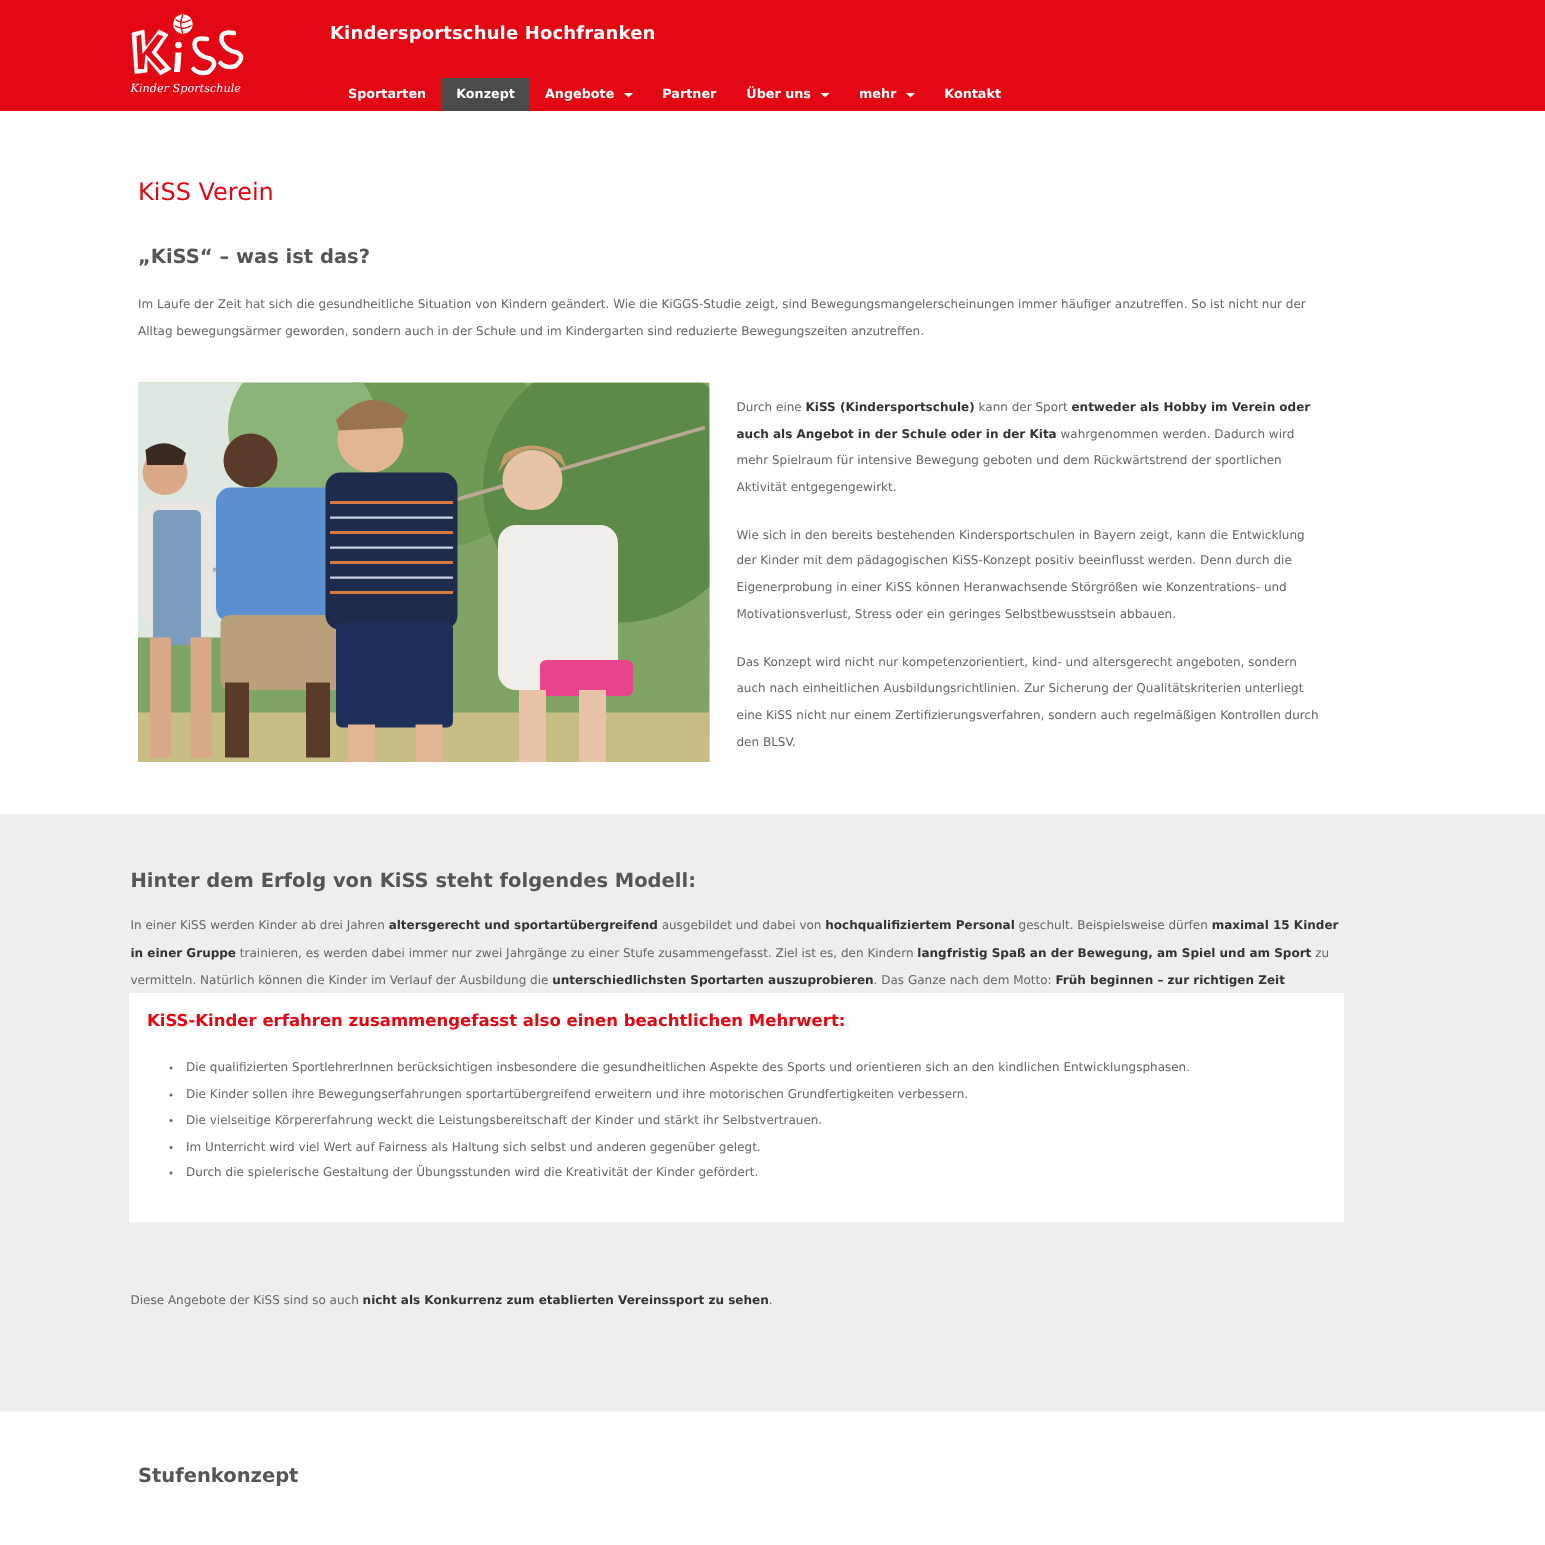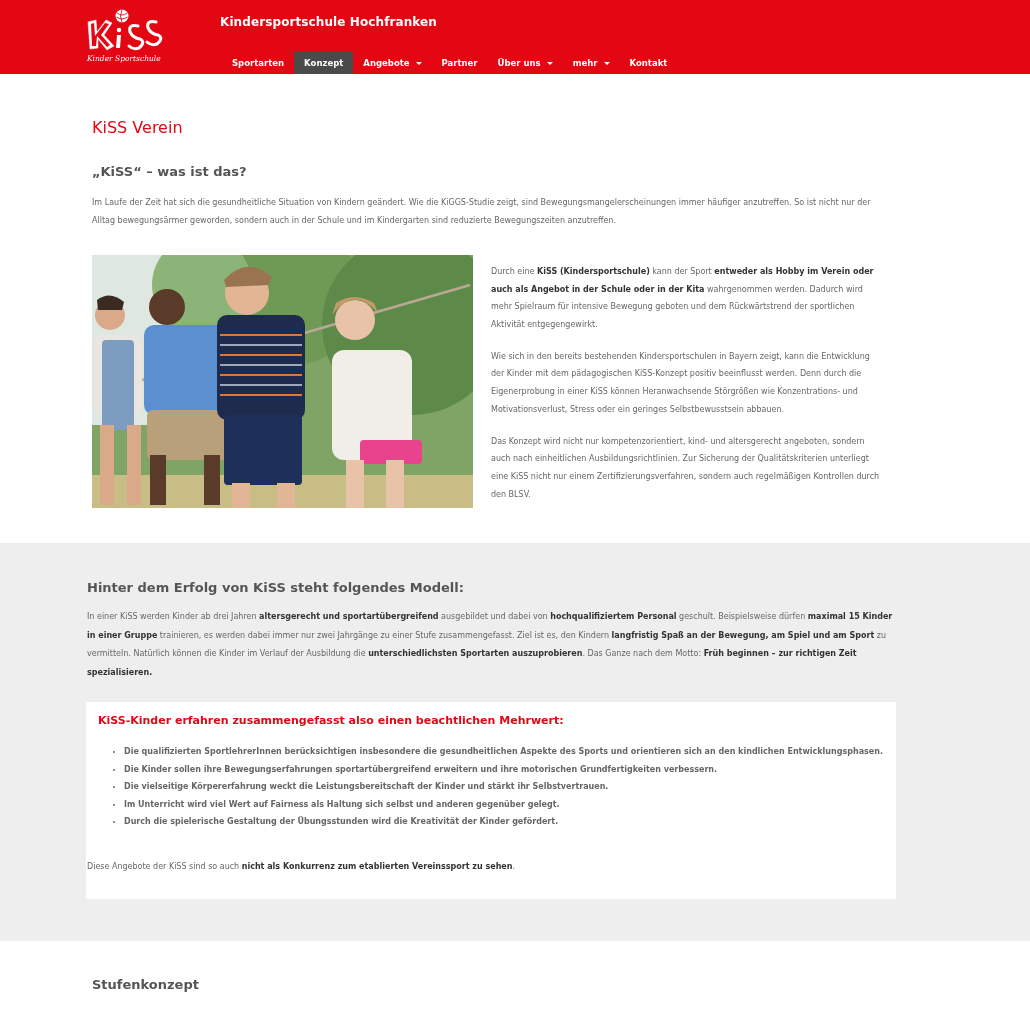--- a/index.html
+++ b/index.html
@@ -23,24 +23,24 @@
   .photo { position: absolute; left: 92px; top: 255px; width: 381px; height: 253px; overflow: hidden; background: linear-gradient(180deg, #cfe0c0 0%, #8fb27a 35%, #5f8a4d 70%, #b8b17a 88%, #cbbf86 100%); }
   .rightcol { position: absolute; left: 491px; top: 263px; width: 390px; font-size: 8px; line-height: 17.6px; color: #666; }
   .rightcol p { margin-bottom: 14.5px; }
   b { color: #333; font-weight: bold; }
 
   
   .band { position: absolute; left: 0; top: 543px; width: 1030px; height: 398px; background: #eeeeee; }
   .band-title { position: absolute; left: 87px; top: 580px; font-size: 13px; font-weight: bold; color: #555; }
   .band-text { position: absolute; left: 87px; top: 608px; width: 810px; font-size: 8px; line-height: 18.5px; color: #666; }
 
-  .card { position: absolute; left: 86px; top: 702px; width: 810px; height: 197px; background: #fff; }
+  .card { position: absolute; left: 86px; top: 662px; width: 810px; height: 153px; background: #fff; }
   .card-title { position: absolute; left: 12px; top: 12px; color: #e30613; font-size: 11px; font-weight: bold; }
   .card-list { position: absolute; left: 38px; top: 41px; font-size: 8px; line-height: 17.6px; color: #666; list-style: disc; }
-  .card-list li { padding-left: 0; font-weight: bold; }
+  .card-list li { padding-left: 0; }
 
   .closing { position: absolute; left: 87px; top: 857px; width: 820px; font-size: 8px; line-height: 20px; color: #666; }
 
   .section3-title { position: absolute; left: 92px; top: 977px; font-size: 13px; font-weight: bold; color: #555; }
 </style>
 </head>
 <body>
 
 <div class="header">
   <div class="logo" title="KiSS Kinder Sportschule">

